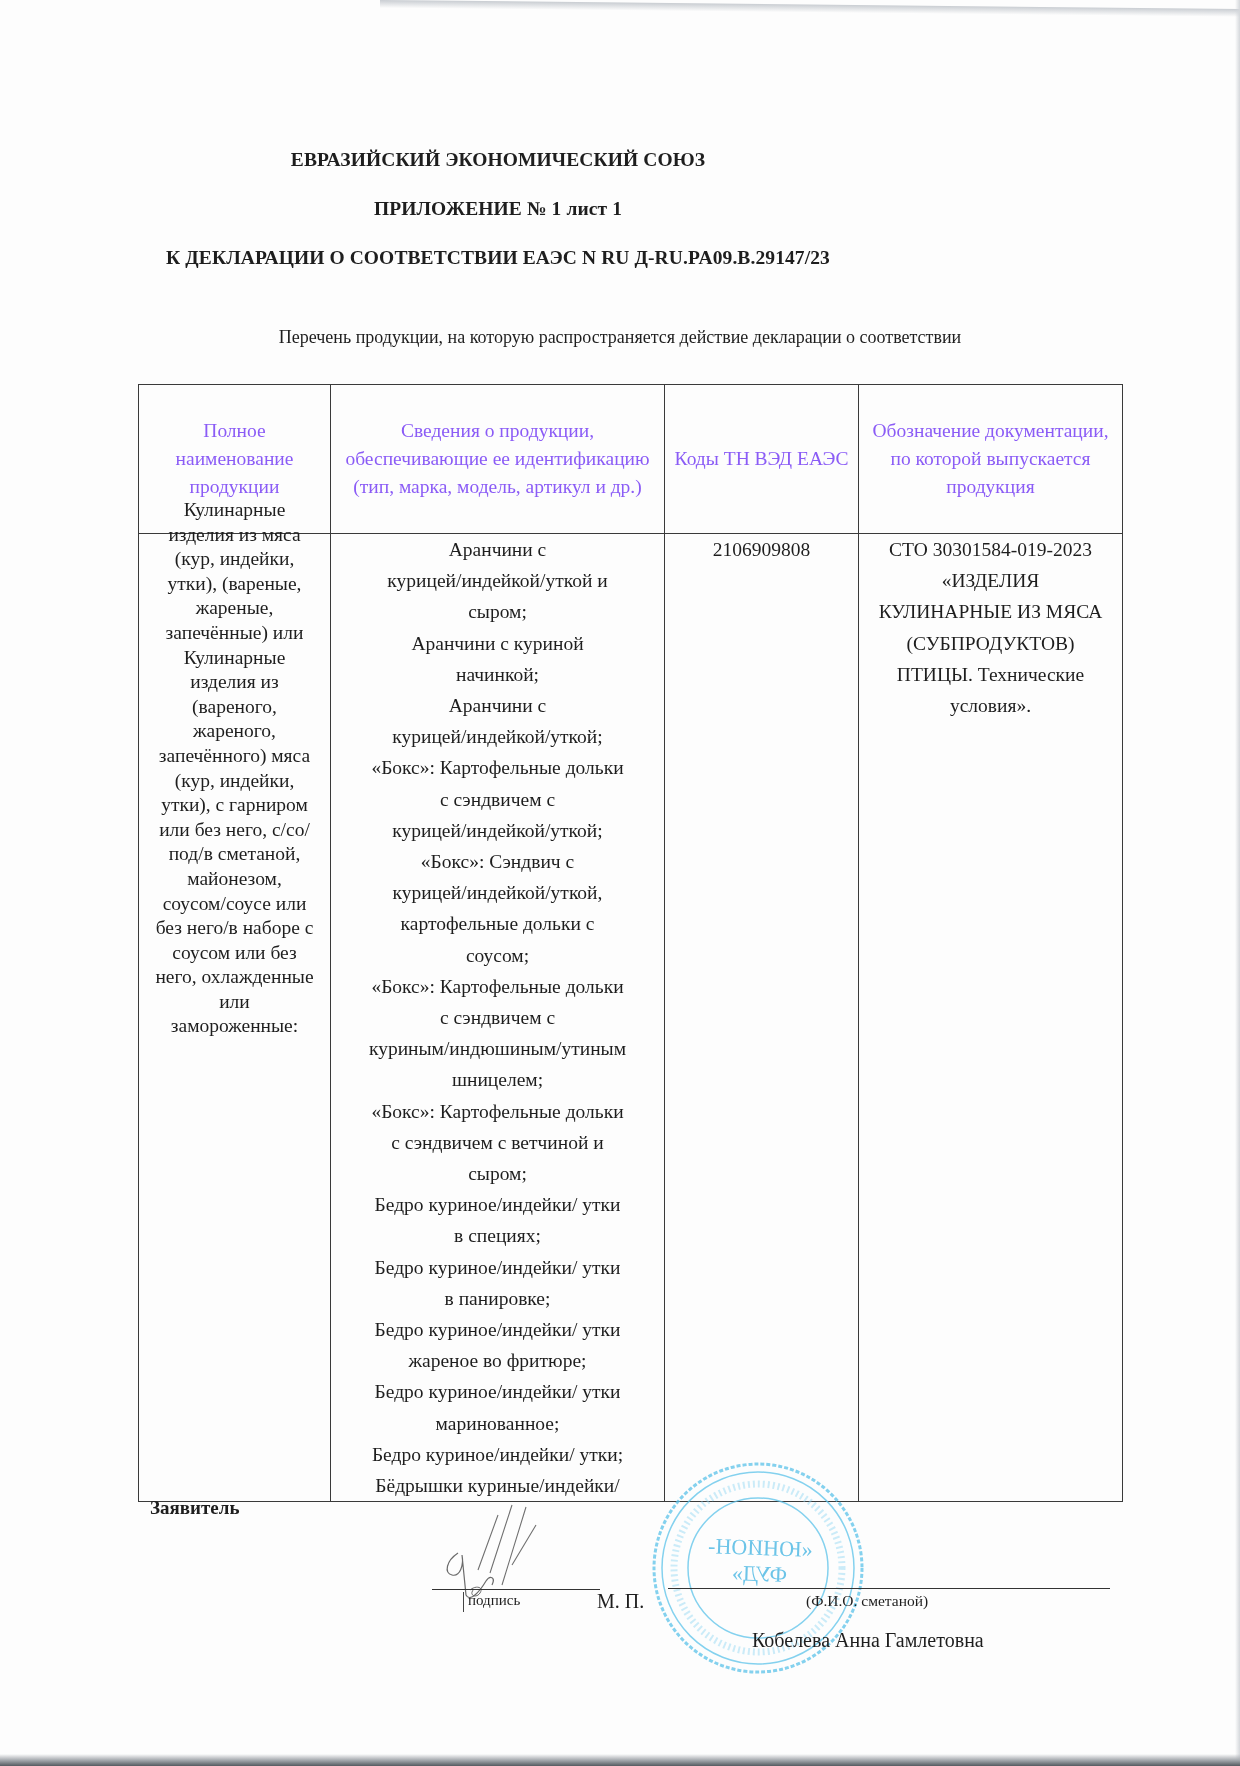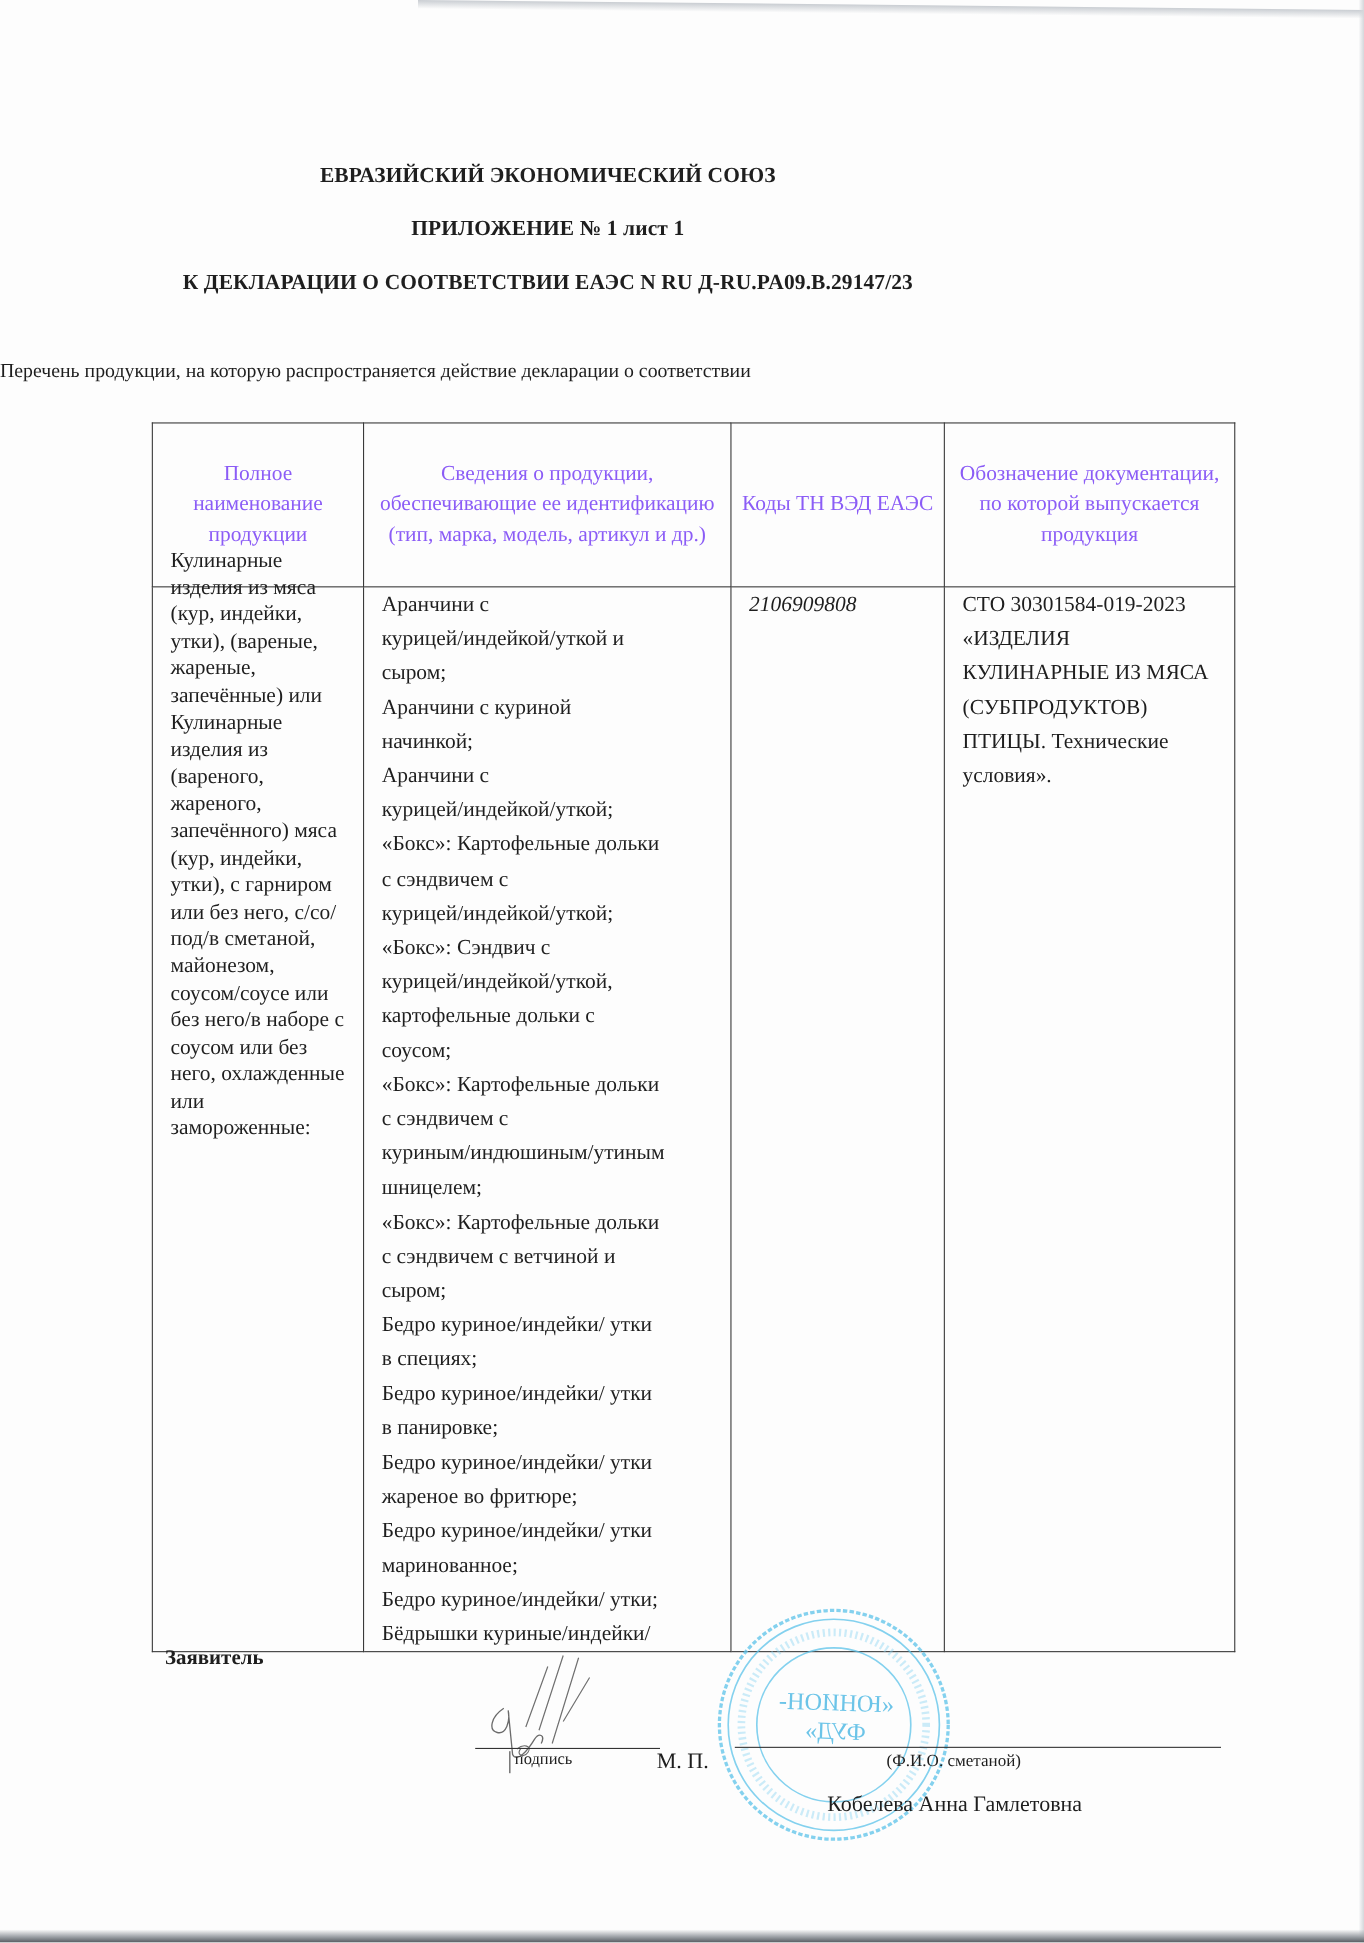--- a/index.html
+++ b/index.html
@@ -23,41 +23,42 @@
     background:linear-gradient(to top, #555a60, #a7abb0 50%, rgba(255,255,255,0));
   }
   .title {
     position:absolute; left:0; width:996px; text-align:center;
     font-weight:bold; font-size:19.5px; letter-spacing:0.1px;
   }
   .t1 { top:149px; }
   .t2 { top:198px; }
   .t3 { top:247px; }
   .subtitle {
-    position:absolute; left:0; width:1240px; 
+    position:absolute; left:0; width:1240px; text-align:center;
     top:327px; font-size:18px;
   }
   table.products {
     position:absolute; left:138px; top:384px;
     width:984px; border-collapse:collapse; table-layout:fixed;
     font-size:19.5px;
   }
   table.products td, table.products th {
     border:1.4px solid #3a3a3a; vertical-align:top; padding:0 16px;
     font-weight:normal;
+    text-align:center;
   }
   table.products th {
     height:148px; text-align:center; vertical-align:middle;
     line-height:28px; color:#8b5cf6; padding:0 4px;
   }
   table.products td { height:966px; line-height:31.2px; }
   td.col-name { vertical-align:middle; padding:0 4px 0 8px; }
   td.col-name .cell-text { position:relative; top:-36px; line-height:24.6px; font-size:19.5px; }
   td.col-info { padding-top:0;margin-left:29px; }
-  td.col-code { padding-top:2px;font-style:italic; }
+  td.col-code { padding-top:2px; }
   td.col-doc { padding-top:2px; padding-left:10px; line-height:31.5px; }
   .info-line { display:block; white-space:nowrap; }
   .signer-label {
     position:absolute; left:150px; top:1497px;
     font-weight:bold; font-size:19px;
   }
   .sig-line {
     position:absolute; left:432px; top:1589px; width:168px; height:0;
     border-top:1.4px solid #333;
   }

